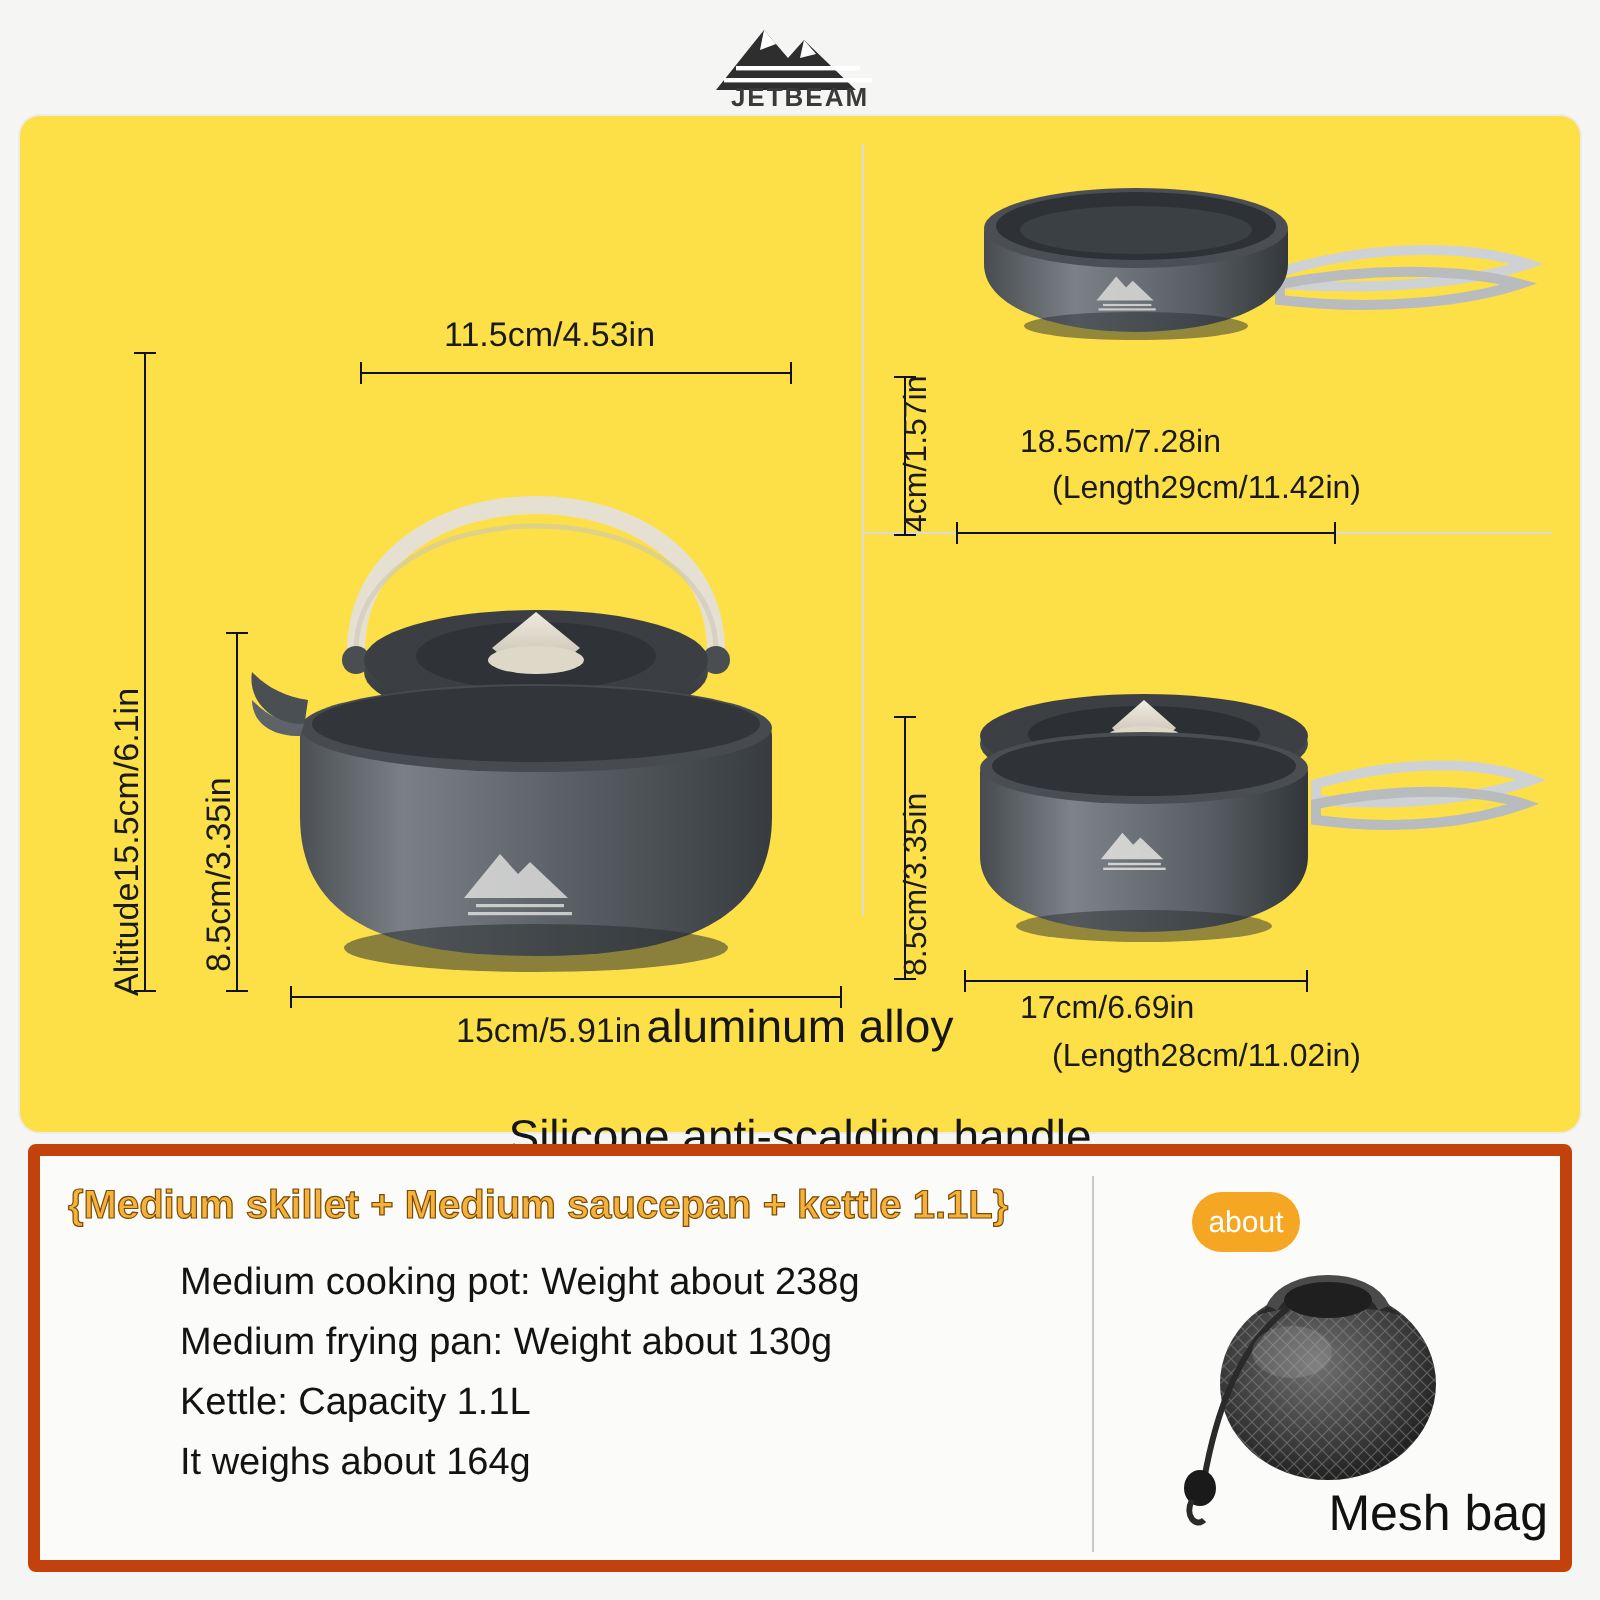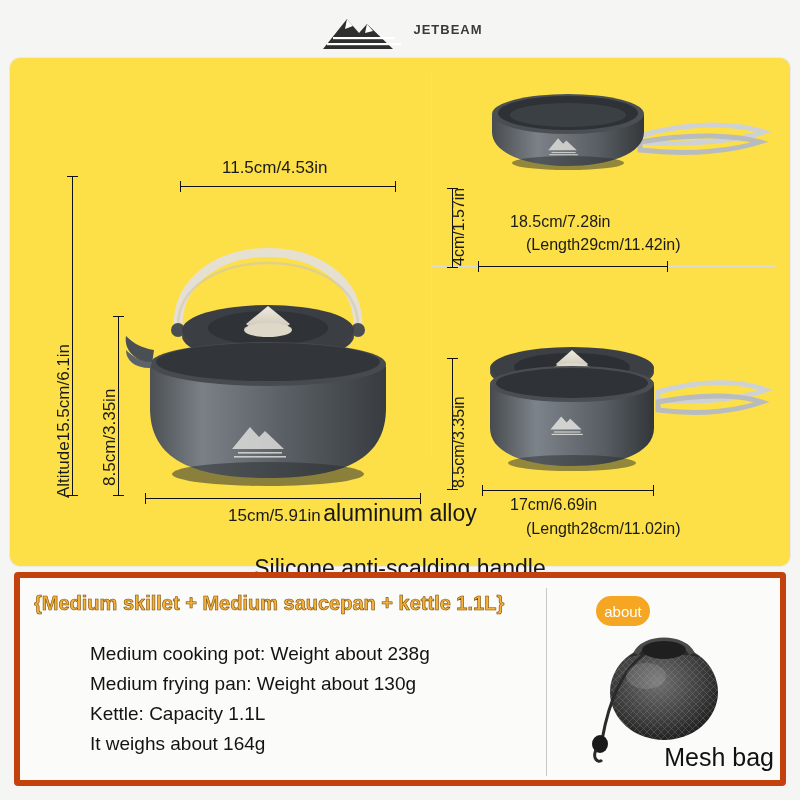--- a/index.html
+++ b/index.html
@@ -21,21 +21,21 @@
   }
 
   
   .brand {
     position: absolute;
     top: 6px;
     left: 0;
     width: 800px;
     height: 52px;
     display: flex;
-    flex-direction: row;
+    flex-direction: column;
     align-items: center;
     justify-content: center;
   }
   .brand svg { display: block; }
   .brand-name {
     font-size: 13px;
     letter-spacing: 1px;
     color: #3a3a3a;
     font-weight: bold;
     margin-top: -6px;
@@ -154,21 +154,21 @@
   }
   .combo {
     font-size: 20px;
     font-weight: bold;
     color: #f5b13d;
     -webkit-text-stroke: 0.6px #7a4b00;
     white-space: nowrap;
     letter-spacing: 0px;
   }
   .spec-list {
-    margin-top: 24px;
+    margin-top: 12px;
     padding-left: 56px;
   }
   .spec-list div {
     font-size: 19px;
     color: #131313;
     line-height: 30px;
     white-space: nowrap;
   }
   .info-divider {
     position: absolute;

